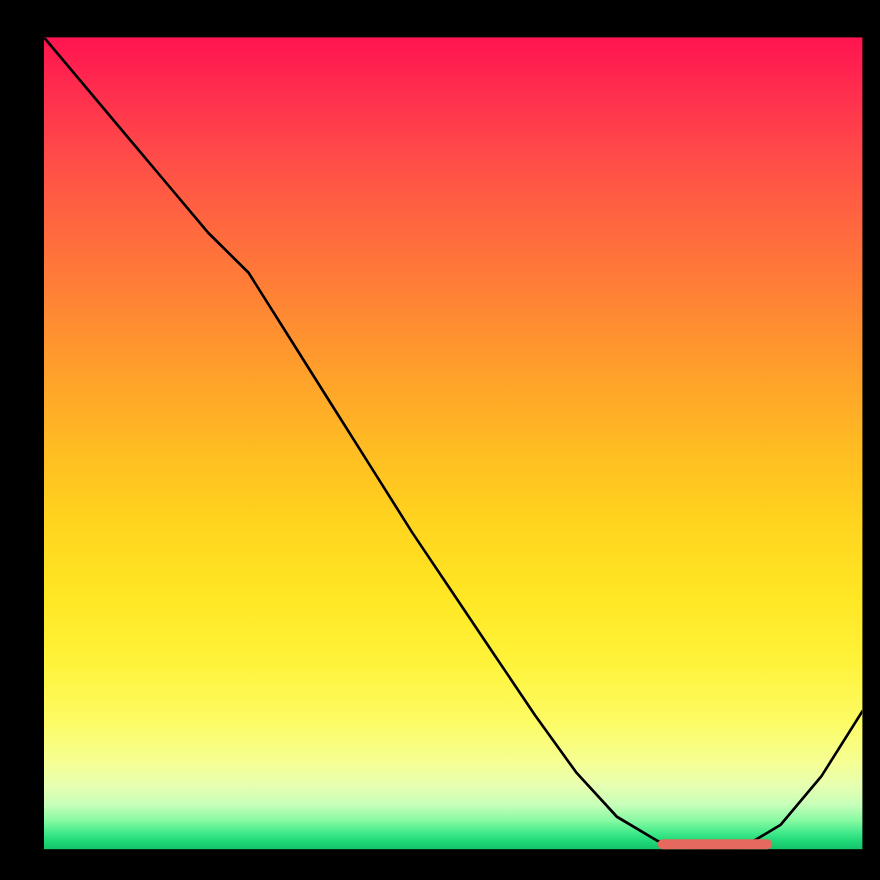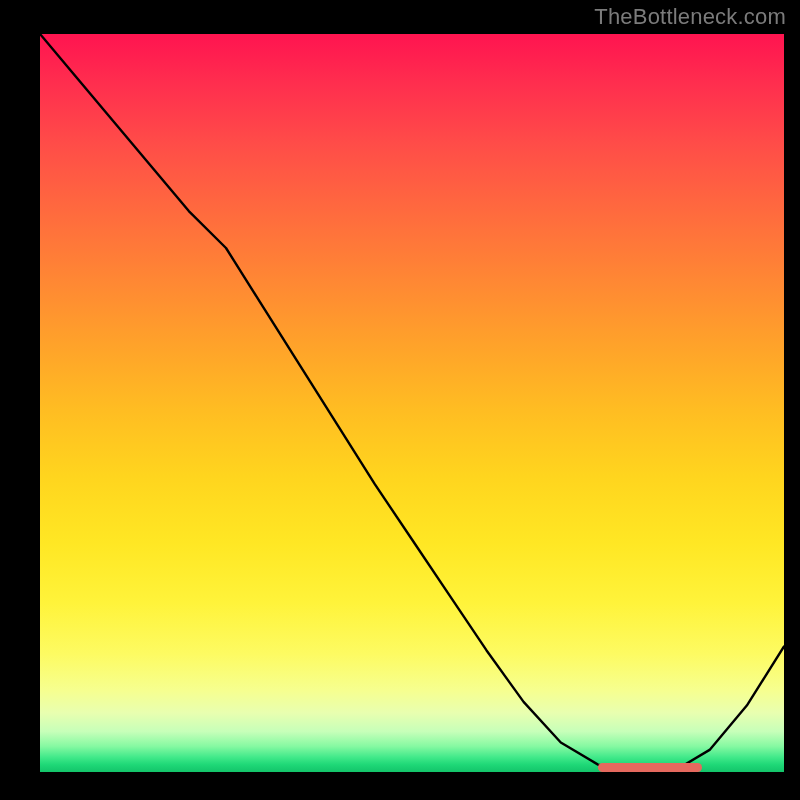--- a/index.html
+++ b/index.html
@@ -68,21 +68,20 @@
     border-radius: 5px;
     background: #e5695e;
     pointer-events: none;
   }
 </style>
 </head>
 <body>
 
 <div class="frame">
 
-  <div class="attribution">TheBottleneck.com</div>
 
   <div class="plot-area">
 
     <svg class="curve" viewBox="0 0 744 738" preserveAspectRatio="none">
       <path id="curve-path" d="M0.0 0.0 L37.2 44.3 L74.4 88.6 L111.6 132.8 L148.8 177.1 L186.0 214.0 L223.2 273.1 L260.4 332.1 L297.6 391.1 L334.8 450.2 L372.0 505.5 L409.2 560.9 L446.4 616.2 L483.6 667.9 L520.8 708.5 L558.0 730.6 L595.2 738.0 L632.4 738.0 L669.6 715.9 L706.8 671.6 L744.0 612.5" fill="none" stroke="#000" stroke-width="2.4" stroke-linecap="round" stroke-linejoin="round"></path>
     </svg>
 
     <div id="marker" class="marker" style="left: 558px; width: 104.16px; top: 729.072px;"></div>
 
   </div>

